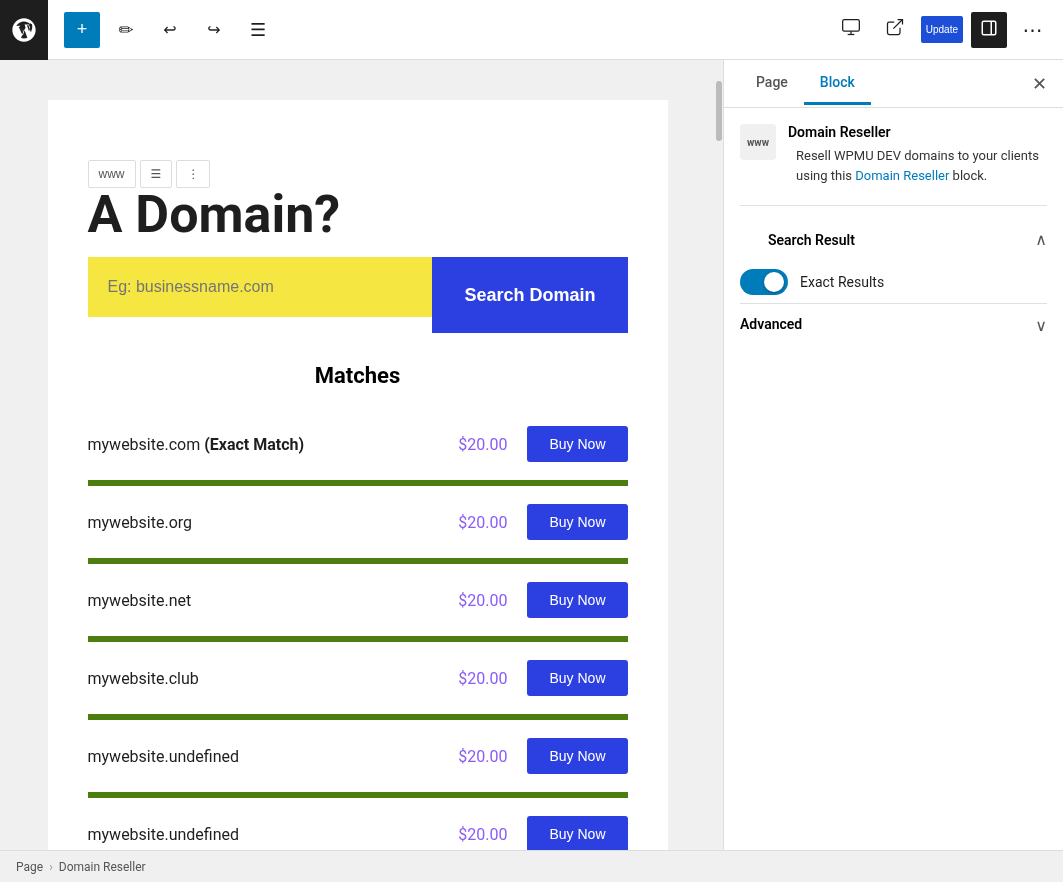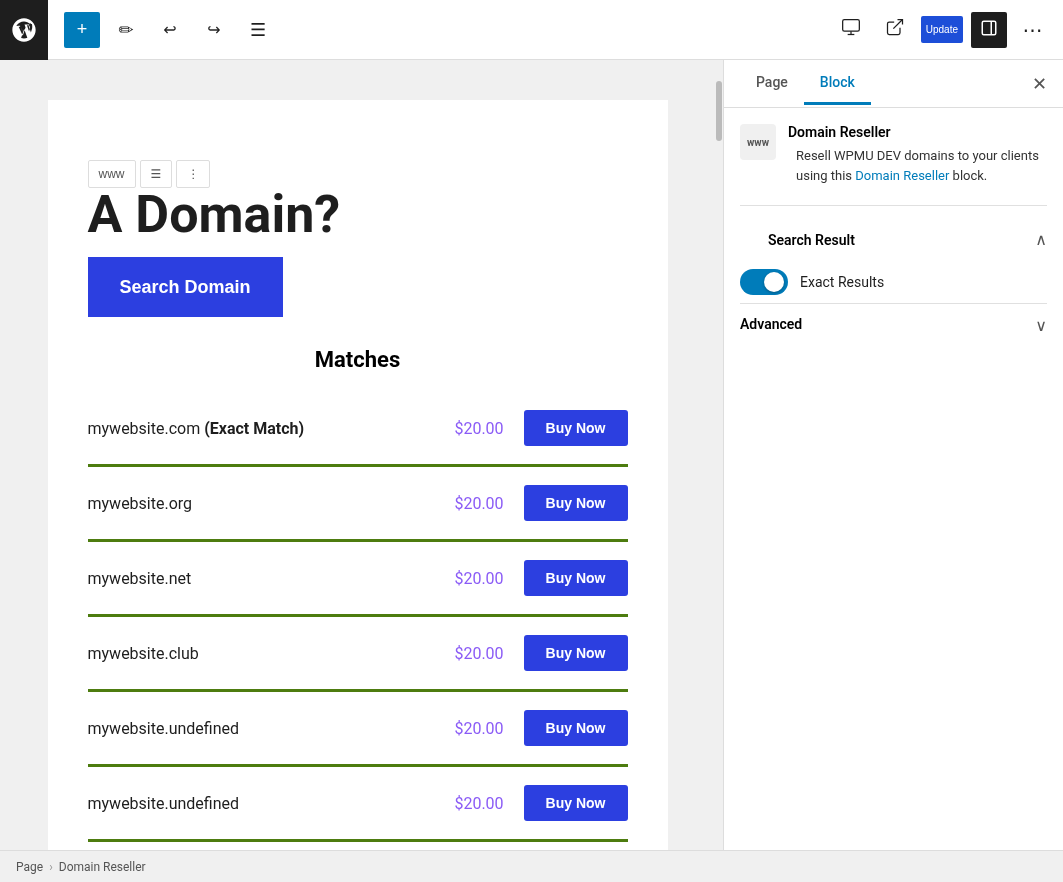--- a/index.html
+++ b/index.html
@@ -113,35 +113,35 @@
       height: 60px;
     }
     .search-domain-btn {
       background: #2c3fe0;
       color: #fff;
       border: none;
       padding: 12px 32px;
       font-size: 18px;
       font-weight: 700;
       cursor: pointer;
-      height: 60px;
+      height: 76px;
     }
 
     
     .matches-title {
       text-align: center;
       font-size: 22px;
       font-weight: 700;
       margin-bottom: 20px;
     }
     .domain-row {
       display: flex;
       align-items: center;
       padding: 18px 0;
-      border-bottom: 3px solid #4d7c0f;
+      border-bottom: 6px solid #4d7c0f;
     }
     .domain-name {
       flex: 1;
       font-size: 16px;
       color: #1e1e1e;
     }
     .domain-name .exact {
       font-weight: 700;
     }
     .domain-price {
@@ -150,21 +150,21 @@
       margin-right: 20px;
       min-width: 60px;
       text-align: right;
     }
     .buy-btn {
       background: #2c3fe0;
       color: #fff;
       border: none;
       padding: 10px 22px;
       font-size: 14px;
-      font-weight: 700;
+      font-weight: 400;
       cursor: pointer;
       border-radius: 3px;
     }
 
     
     .scroll-track {
       width: 8px;
       background: #f0f0f0;
       position: relative;
     }
@@ -397,20 +397,21 @@
         <button class="block-toolbar-item">
           <span>⋮</span>
         </button>
       </div>
 
       <h1 class="domain-title">
         <span>A Domain?</span>
       </h1>
 
       <div class="search-row">
+        <input class="domain-input" type="text" placeholder="Eg: businessname.com" style="">
         <button class="search-domain-btn">
           <span>Search Domain</span>
         </button>
       </div>
 
       <div class="matches-title">
         <span>Matches</span>
       </div>
 
       <div>

